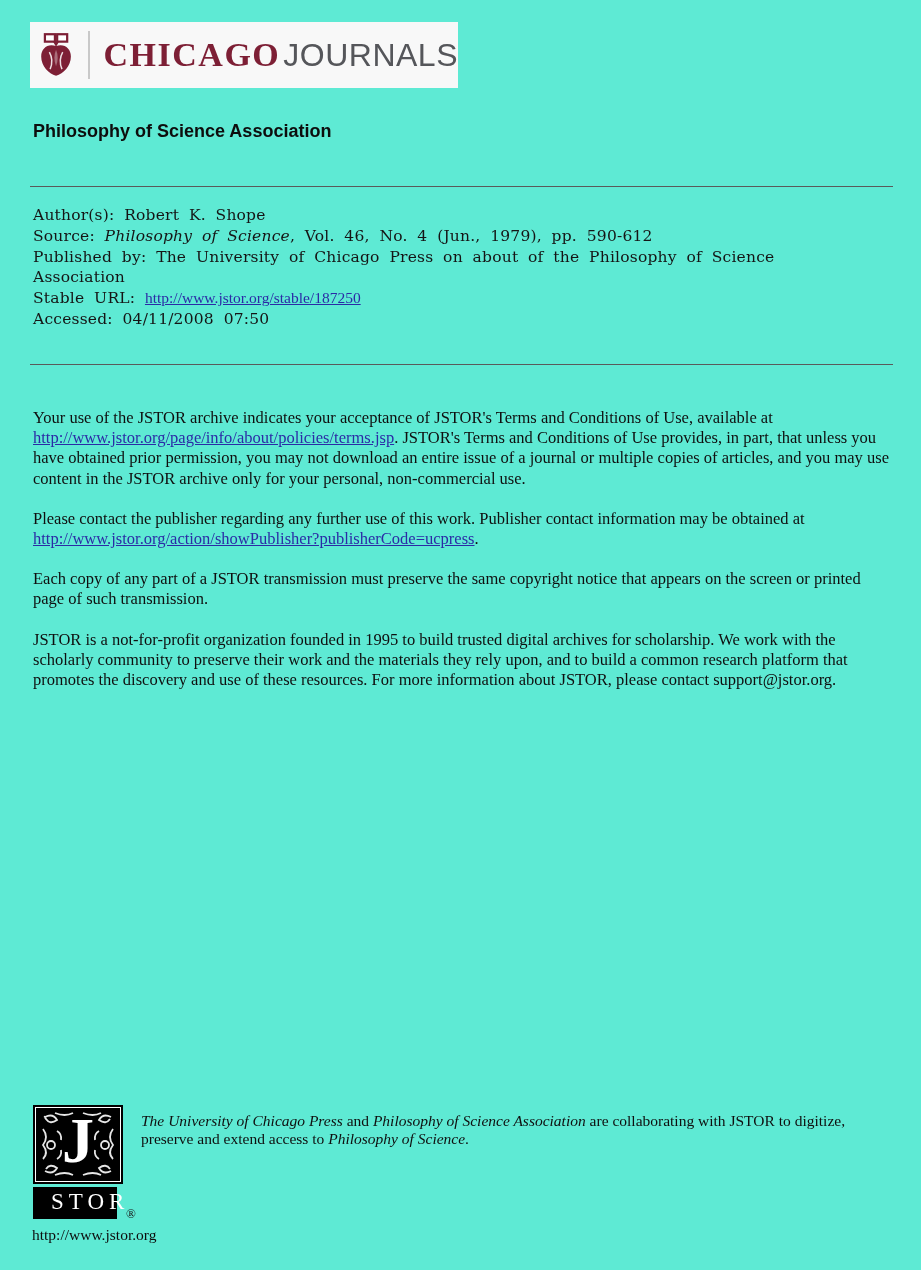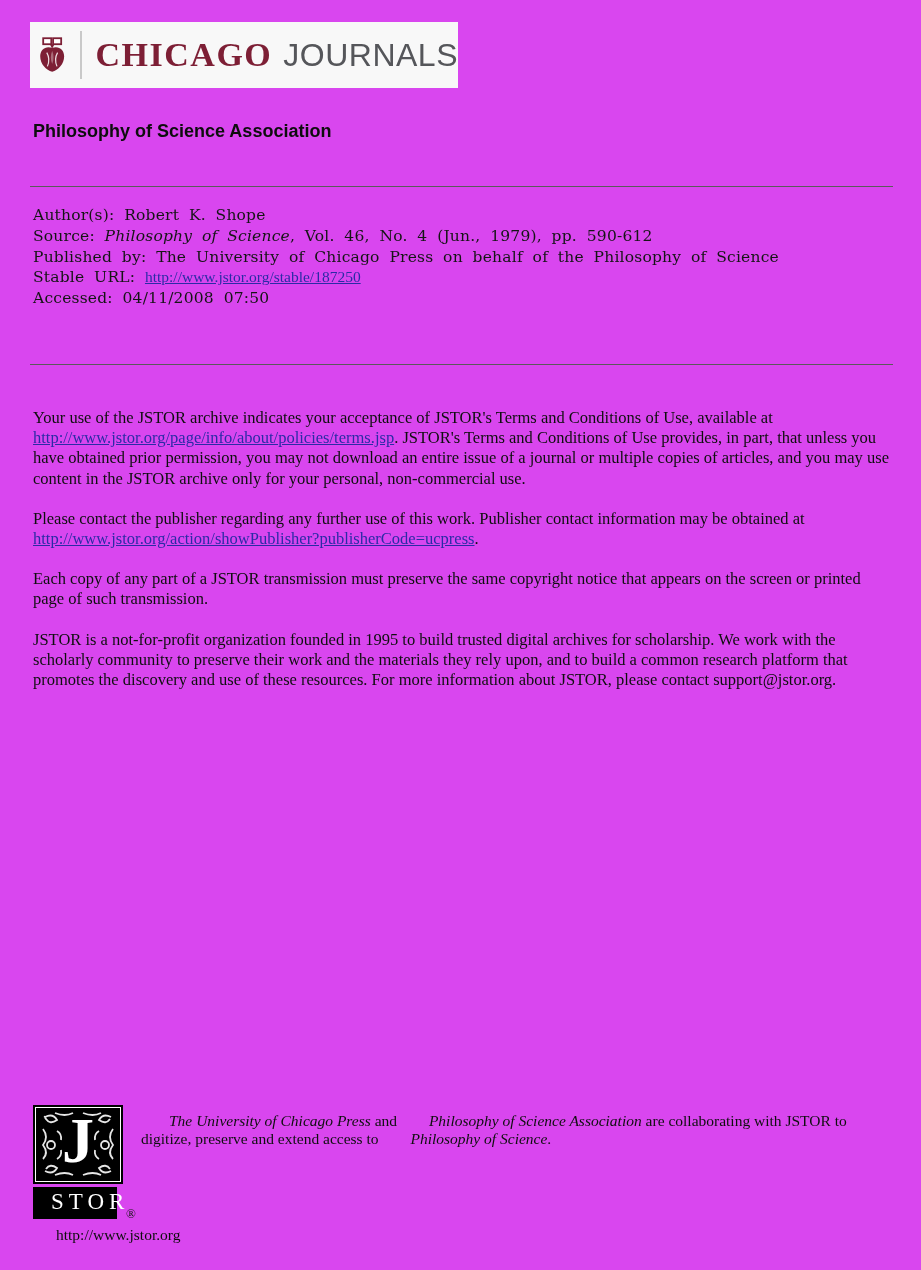--- a/index.html
+++ b/index.html
@@ -1,35 +1,35 @@
 <!DOCTYPE html>
 <html><head>
 <meta charset="utf-8">
 <style>
   * { margin:0; padding:0; box-sizing:border-box; }
   html,body { background:#e9e9e9; }
   .page {
     position:relative; width:921px; height:1270px; margin:0 auto;
-    background:#d946ef; overflow:hidden;
+    background:#5eead4; overflow:hidden;
     font-family:"Liberation Serif", serif; color:#111;
   }
   
   .logo-row {
     position:absolute; left:30px; top:22px; width:428px; height:66px;
     background:#f8f8f8; display:flex; align-items:center; padding-left:6px;
   }
   .phoenix-svg { display:block; }
   .logo-sep { width:2px; height:48px; background:#c9c9c9; margin:0 14px 0 12px; }
   .logo-chicago {
     font-family:"Liberation Serif", serif; font-weight:bold; font-size:34px;
     letter-spacing:1.5px; color:#7d1f35;
   }
   .logo-journals {
     font-family:"Liberation Sans", sans-serif; font-size:32px;
-    letter-spacing:0.5px; color:#55565a; margin-left:11px; font-weight:400;
+    letter-spacing:0.5px; color:#55565a; margin-left:3px; font-weight:400;
   }
   .society {
     position:absolute; left:33px; top:121px;
     font-family:"Liberation Sans", sans-serif; font-weight:bold;
     font-size:18px; color:#0d0d0d;
   }
   
   .rule { position:absolute; left:30px; width:863px; border:none; border-top:1px solid #5a5a5a; }
   .rule1 { top:186px; }
   .rule2 { top:364px; }
@@ -70,24 +70,24 @@
   }
   .registered {
     position:absolute; left:126px; top:1206px; font-size:13px; color:#1a1a1a;
     font-family:"Liberation Serif", serif;
   }
   .collab {
     position:absolute; left:141px; top:1112px; width:737px;
     font-family:"Liberation Serif", serif; font-size:15.5px; line-height:17.5px;
     color:#0f0f0f;
   }
-  .collab .ital { font-style:italic;margin-left:28px; }
+  .collab .ital { font-style:italic; }
   .jstor-url {
     position:absolute; left:32px; top:1226px;
-    font-family:"Liberation Serif", serif; font-size:15.5px; color:#0d0d0d;margin-left:24px;
+    font-family:"Liberation Serif", serif; font-size:15.5px; color:#0d0d0d;
   }
 </style>
 </head>
 <body>
 
 <div class="page">
 
   <div class="logo-row">
     <svg class="phoenix-svg" width="54" height="62" viewBox="0 0 54 62" aria-hidden="true">
       <rect x="12" y="3" width="13.5" height="10" fill="#fff" stroke="#7d1f35" stroke-width="3"></rect>
@@ -103,21 +103,22 @@
     <span class="logo-journals">JOURNALS</span>
   </div>
 
   <div class="society">Philosophy of Science Association</div>
 
   <hr class="rule rule1">
 
   <div class="citation">
     <div>Author(s): Robert K. Shope</div>
     <div><span>Source: </span><span class="ital">Philosophy of Science</span><span>, Vol. 46, No. 4 (Jun., 1979), pp. 590-612</span></div>
-    <div>Published by: The University of Chicago Press on behalf of the Philosophy of Science</div>
+    <div>Published by: The University of Chicago Press on about of the Philosophy of Science</div>
+    <div>Association</div>
     <div><span>Stable URL: </span><a href="#" class="doc-link">http://www.jstor.org/stable/187250</a></div>
     <div>Accessed: 04/11/2008 07:50</div>
   </div>
 
   <hr class="rule rule2">
 
   <div class="terms">
     <p><span>Your use of the JSTOR archive indicates your acceptance of JSTOR's Terms and Conditions of Use, available at </span><a href="#" class="doc-link">http://www.jstor.org/page/info/about/policies/terms.jsp</a><span>. JSTOR's Terms and Conditions of Use provides, in part, that unless you have obtained prior permission, you may not download an entire issue of a journal or multiple copies of articles, and you may use content in the JSTOR archive only for your personal, non-commercial use.</span></p>
     <p><span>Please contact the publisher regarding any further use of this work. Publisher contact information may be obtained at </span><a href="#" class="doc-link">http://www.jstor.org/action/showPublisher?publisherCode=ucpress</a><span>.</span></p>
     <p>Each copy of any part of a JSTOR transmission must preserve the same copyright notice that appears on the screen or printed page of such transmission.</p>

